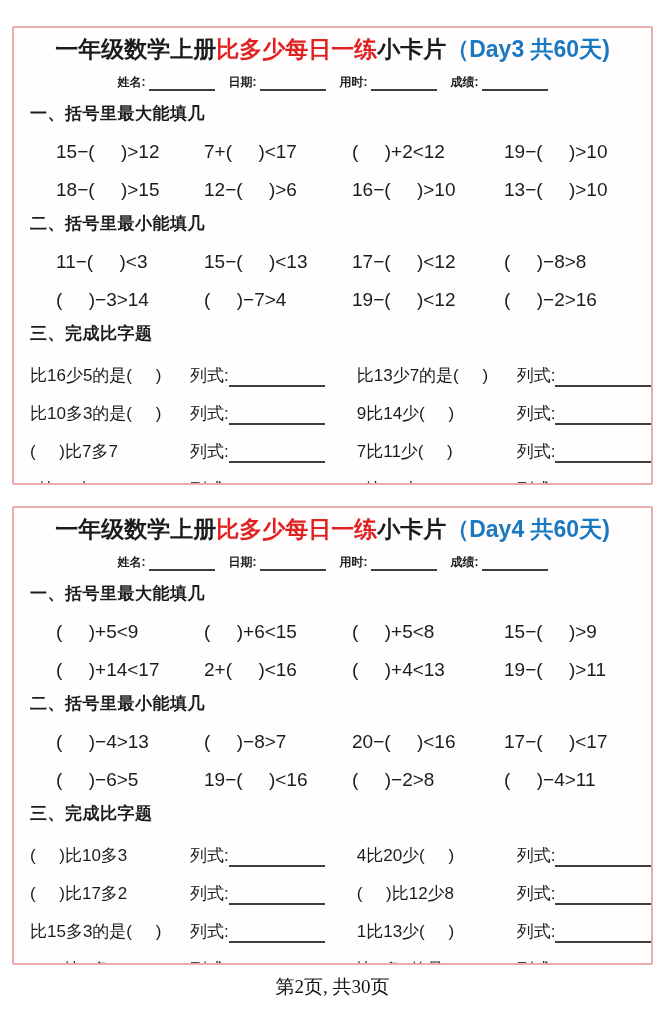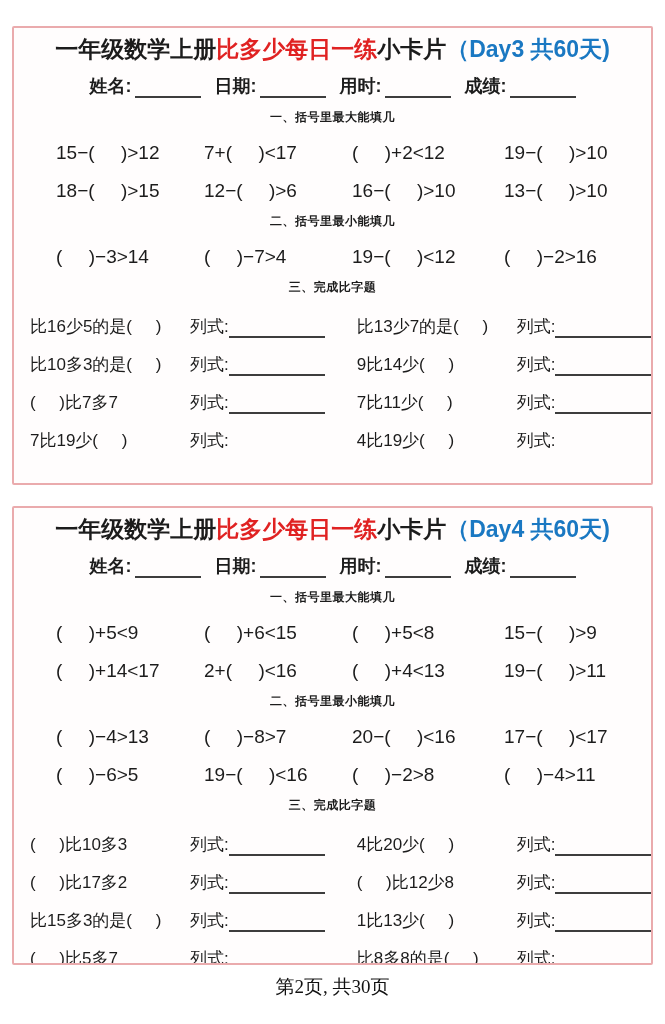--- a/index.html
+++ b/index.html
@@ -29,38 +29,37 @@
     line-height: 1.25;
     white-space: nowrap;
   }
   .t-red  { color: #e02222; }
   .t-blue { color: #1a78c2; }
   .info-line {
     display: flex;
     justify-content: center;
     gap: 14px;
     margin-top: 10px;
-    font-size: 18px;
+    font-size: 12px;
     font-weight: bold;
     align-items: flex-end;
   }
   .info-field { display: flex; align-items: flex-end; }
   .blank {
     display: inline-block;
     width: 66px;
     height: 15px;
     border-bottom: 2px solid #3d3d3d;
     margin-left: 3px;
   }
   .sec-heading {
-    font-size: 12px;
+    font-size: 17px;
     font-weight: bold;
     margin-top: 11px;
     letter-spacing: 0.5px;
-    text-align: center;
   }
   .prob-row {
     display: grid;
     grid-template-columns: 148px 148px 152px auto;
     padding-left: 26px;
     margin-top: 16px;
     font-size: 19px;
     white-space: pre;
   }
   .prob-row.last { margin-bottom: 4px; }
@@ -128,20 +127,26 @@
     <span>19−(     )&gt;10</span>
   </div>
   <div class="prob-row last">
     <span>18−(     )&gt;15</span>
     <span>12−(     )&gt;6</span>
     <span>16−(     )&gt;10</span>
     <span>13−(     )&gt;10</span>
   </div>
 
   <div class="sec-heading">二、括号里最小能填几</div>
+  <div class="prob-row">
+    <span>11−(     )&lt;3</span>
+    <span>15−(     )&lt;13</span>
+    <span>17−(     )&lt;12</span>
+    <span>(     )−8&gt;8</span>
+  </div>
   <div class="prob-row last">
     <span>(     )−3&gt;14</span>
     <span>(     )−7&gt;4</span>
     <span>19−(     )&lt;12</span>
     <span>(     )−2&gt;16</span>
   </div>
 
   <div class="sec-heading">三、完成比字题</div>
   <div class="bi-grid">
     <div class="bi-cell"><span class="bi-q">比16少5的是(     )</span><span class="lieshi">列式:</span><span class="blank-long"></span></div>

